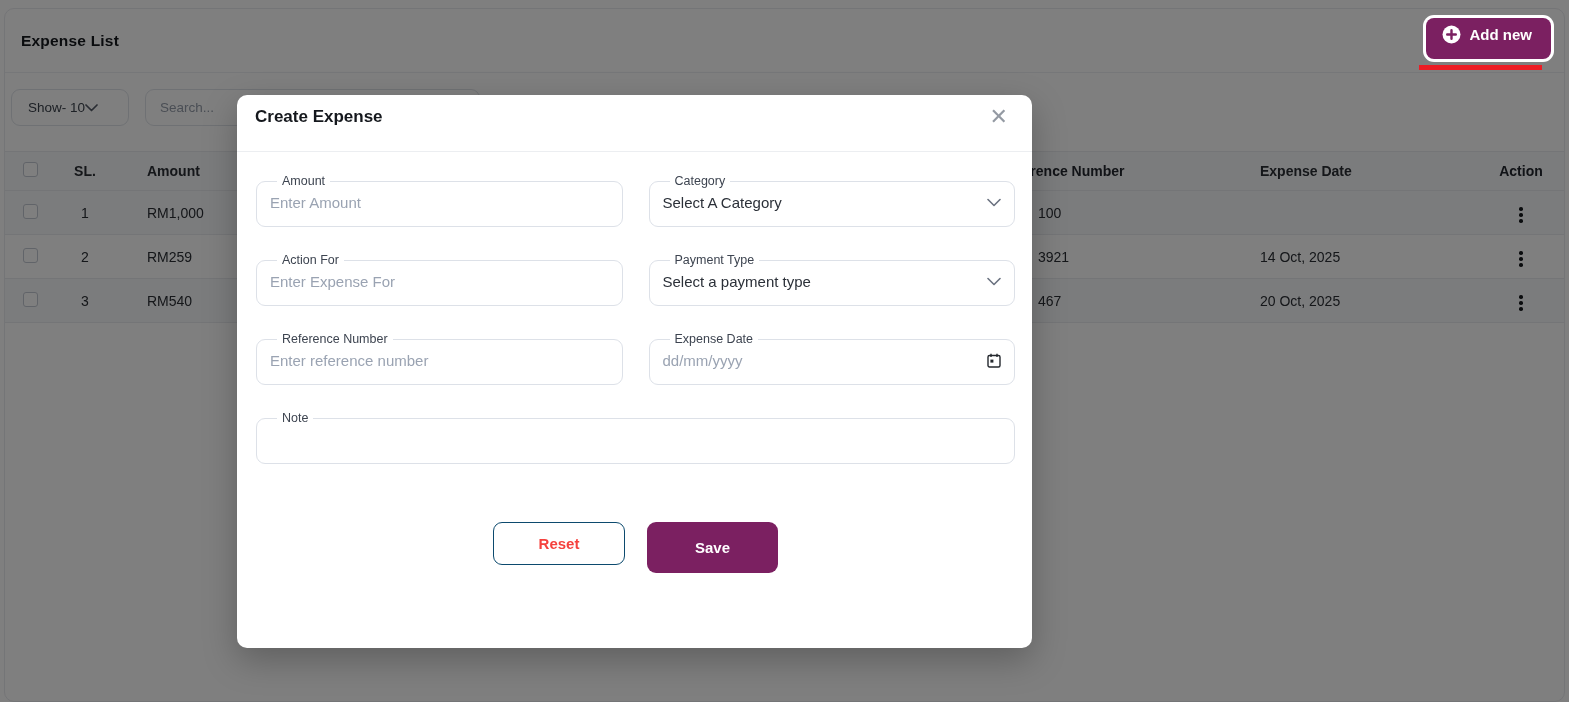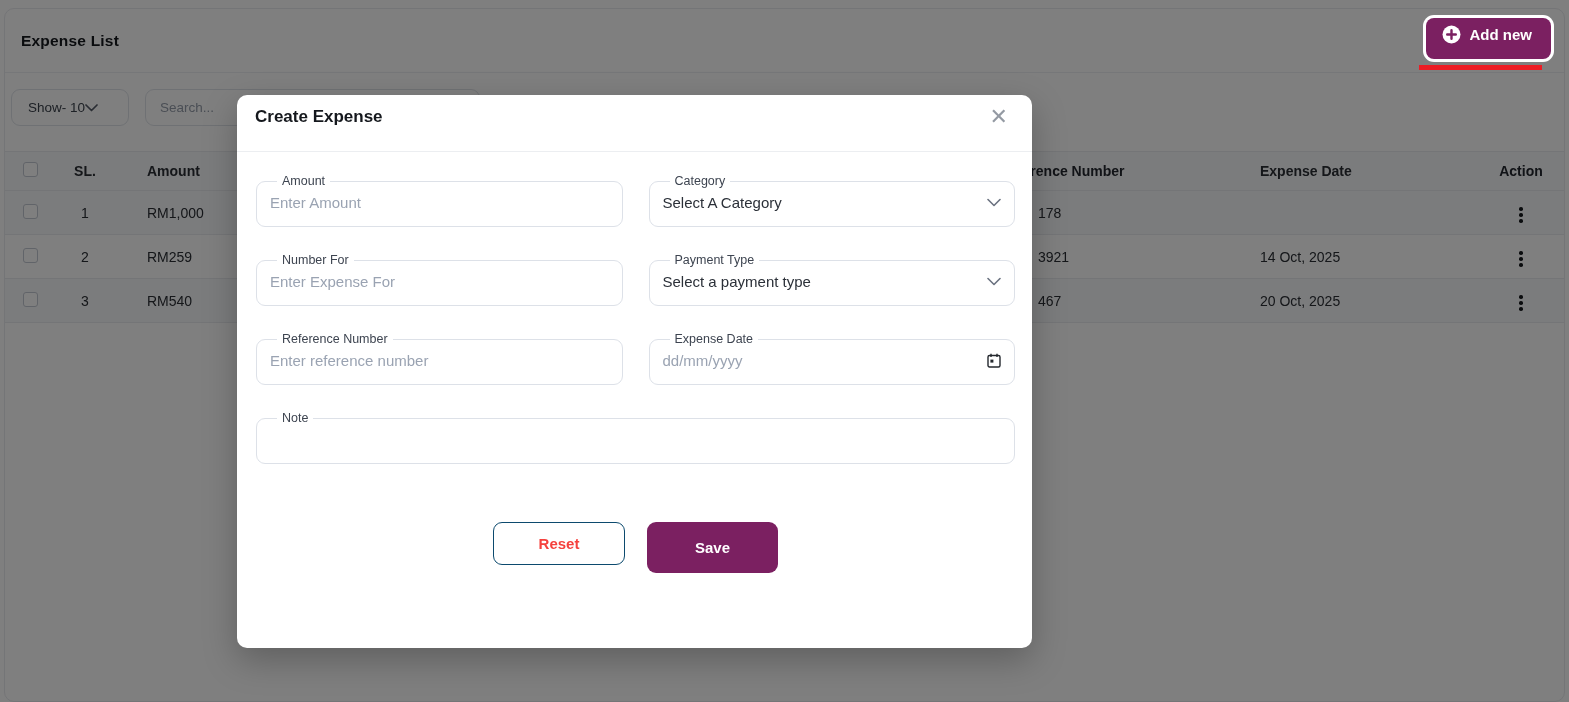--- a/index.html
+++ b/index.html
@@ -225,21 +225,21 @@
       <div class="cell-amount">Amount</div>
       <div class="cell-ref-h">Reference Number</div>
       <div class="cell-date">Expense Date</div>
       <div class="cell-action">Action</div>
     </div>
 
     <div class="t-row striped">
       <div class="cell-check"><input type="checkbox" class="checkbox" style=""></div>
       <div class="cell-sl">1</div>
       <div class="cell-amount">RM1,000</div>
-      <div class="cell-ref">178</div>
+      <div class="cell-ref">100</div>
       <div class="cell-date"></div>
       <div class="cell-action">
         <button class="kebab">
             <i></i>
             <i></i>
             <i></i>
           </button>
       </div>
     </div>
 
@@ -309,21 +309,21 @@
           <span class="select-value">Select A Category</span>
           <span class="icon">
             <svg width="14" height="9" viewBox="0 0 14 9">
                 <polyline points="1,1.5 7,7.5 13,1.5" fill="none" stroke="#6b7280" stroke-width="1.6" stroke-linecap="round" stroke-linejoin="round"></polyline>
               </svg>
           </span>
         </div>
       </fieldset>
 
       <fieldset class="field">
-        <legend>Number For</legend>
+        <legend>Action For</legend>
         <input type="text" placeholder="Enter Expense For" style="">
       </fieldset>
 
       <fieldset class="field">
         <legend>Payment Type</legend>
         <div class="select-display">
           <span class="select-value">Select a payment type</span>
           <span class="icon">
             <svg width="14" height="9" viewBox="0 0 14 9">
                 <polyline points="1,1.5 7,7.5 13,1.5" fill="none" stroke="#6b7280" stroke-width="1.6" stroke-linecap="round" stroke-linejoin="round"></polyline>

